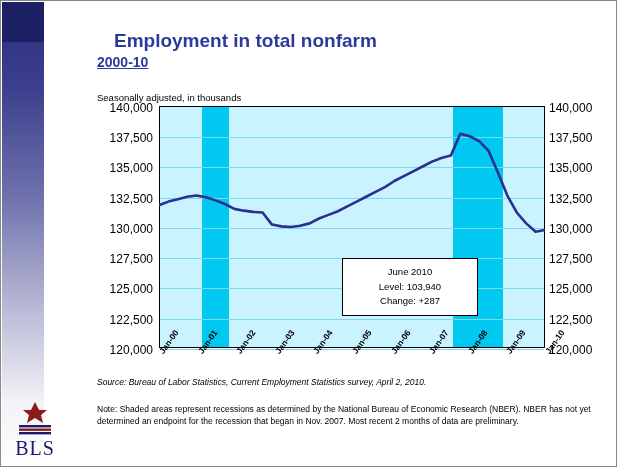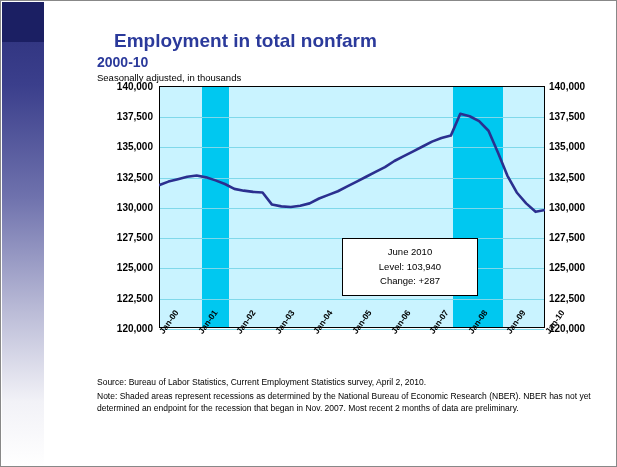--- a/index.html
+++ b/index.html
@@ -13,55 +13,66 @@
 
   
   #bls-logo{position:absolute;left:4px;bottom:8px;width:60px;text-align:center;}
   #bls-mark{position:relative;width:44px;height:36px;margin:0 auto 1px auto;}
   #bls-text{font-family:"Liberation Serif",serif;font-size:20px;color:#1a1a6e;letter-spacing:1px;line-height:1;}
 
   
   #panel{position:absolute;left:96px;top:30px;width:510px;height:400px;}
 
   #title{color:#2b3a9b;font-size:19px;font-weight:bold;line-height:1.1;margin-left:17px;}
-  #subtitle{color:#2b3a9b;font-size:14px;font-weight:bold;margin-top:2px;}
-  #units{color:#000;font-size:9.5px;margin-top:2px;margin-bottom:3px;}
+  #subtitle{color:#2b3a9b;font-size:14px;font-weight:bold;margin-top:2px;text-decoration:underline;}
+  #units{color:#000;font-size:9.5px;margin-top:22px;margin-bottom:3px;}
 
   
   #plotwrap{position:relative;width:510px;height:242px;}
   #plot{position:absolute;left:62px;top:0;width:386px;height:242px;background:#c9f3ff;border:1px solid #000;box-sizing:border-box;}
   .recession{position:absolute;top:0;bottom:0;background:#00c8f0;}
   .gridline{position:absolute;left:0;right:0;height:1px;background:#7fd8ea;}
-  .ytick{position:absolute;font-size:10px;font-weight:bold;color:#000;line-height:1;}
+  .ytick{position:absolute;font-size:12px;font-weight:normal;color:#000;line-height:1;}
   .ytick.left{left:0;width:56px;text-align:right;}
   .ytick.right{left:452px;width:56px;text-align:left;}
 
   #dataline{position:absolute;left:62px;top:0;width:386px;height:242px;}
 
   
   #xlabels{position:relative;height:44px;width:510px;}
   .xlab{position:absolute;top:2px;font-size:8.5px;font-weight:bold;color:#000;
     transform:rotate(-55deg);transform-origin:left top;white-space:nowrap;}
 
   
   #callout{position:absolute;left:245px;top:152px;width:126px;background:#ffffff;border:1px solid #000;
     padding:6px 4px;font-size:9.5px;color:#000;text-align:center;line-height:1.55;}
 
   
   #notes{position:absolute;left:96px;top:376px;width:500px;font-size:8.5px;color:#000;line-height:1.35;}
-  #source{margin-bottom:3px;}
+  #source{margin-bottom:16px;font-style:italic;}
 </style>
 </head>
 <body>
 
 <div id="page">
 
   <div id="leftbar"></div>
   <div id="leftbar-top"></div>
 
+  <div id="bls-logo">
+    <div id="bls-mark">
+      <svg viewBox="0 0 44 36" width="44" height="36" aria-hidden="true">
+        <polygon points="22,1 26,9 34,9 28,14 30,22 22,17 14,22 16,14 10,9 18,9" fill="#8b1a1a"></polygon>
+        <rect x="6" y="24" width="32" height="2.4" fill="#1a1a6e"></rect>
+        <rect x="6" y="27.5" width="32" height="2.4" fill="#8b1a1a"></rect>
+        <rect x="6" y="31" width="32" height="2.4" fill="#1a1a6e"></rect>
+      </svg>
+    </div>
+    <div id="bls-text">BLS</div>
+  </div>
 
   <div id="panel">
 
     <div id="title">Employment in total nonfarm</div>
     <div id="subtitle">2000-10</div>
     <div id="units">Seasonally adjusted, in thousands</div>
 
     <div id="plotwrap">
       <div id="plot">
           <div class="recession" style="left: 41.688px; width: 27.02px;"></div>

